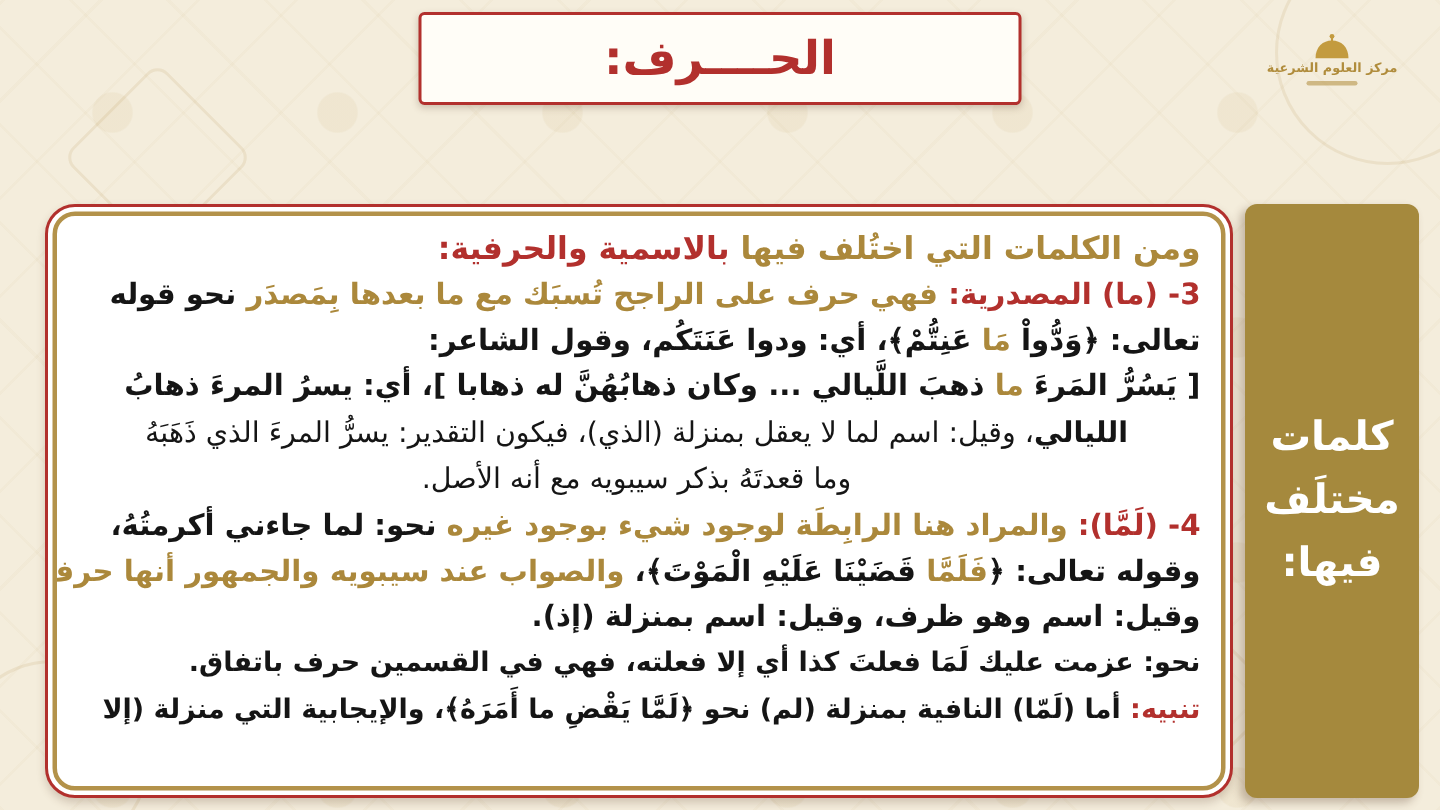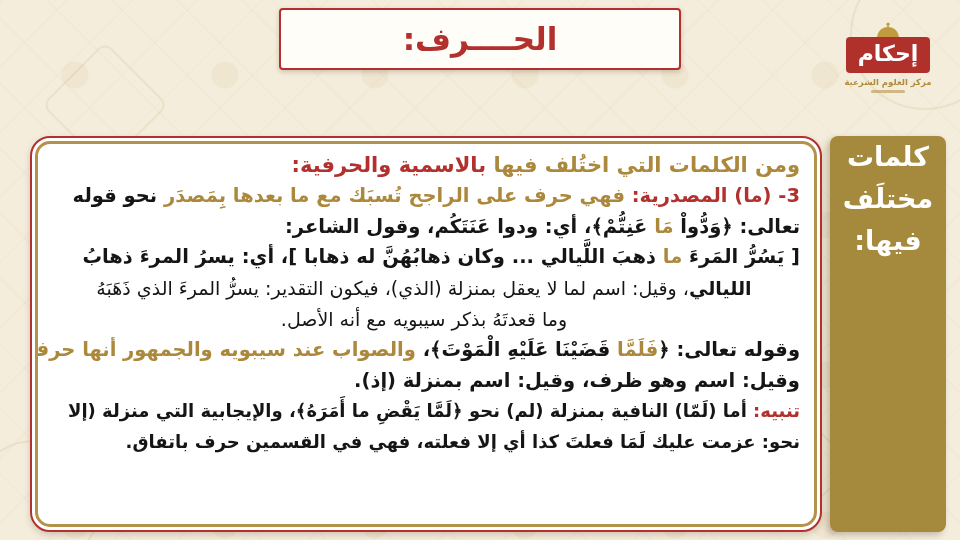--- a/index.html
+++ b/index.html
@@ -45,21 +45,21 @@
   }
   .logo .cap { color:#b08c3c; font-size:8.5px; font-weight:700; margin-top:4px; }
   .logo .fine { margin:3px auto 0; width:34px; height:3px; border-radius:2px;
     background:rgba(176,140,60,0.55); }
 
   
   .sidebar {
     position:absolute; top:136px; right:14px; width:116px; height:396px;
     background:#a5893d; border-radius:8px;
     box-shadow:-3px 3px 6px rgba(90,60,40,0.30);
-    display:flex; align-items:flex-start; justify-content:center;
+    display:flex; align-items:center; justify-content:center;
   }
   .sidebar .lbl {
     color:#ffffff; font-weight:700; font-size:27px; line-height:1.55;
     text-align:center; width:92px;
   }
 
   
   .main-box {
     position:absolute; top:136px; left:30px; width:792px; height:396px;
     background:#ffffff;
@@ -97,35 +97,35 @@
 </div>
 
 <div class="logo">
   <div class="dome">
     <svg width="28" height="17" viewBox="0 0 28 17" aria-hidden="true">
       <circle cx="14" cy="2.2" r="1.6" fill="#c39b3f"></circle>
       <rect x="13.3" y="2.8" width="1.4" height="3" fill="#c39b3f"></rect>
       <path d="M3 17 C3 9 8 5 14 5 C20 5 25 9 25 17 Z" fill="#c39b3f"></path>
     </svg>
   </div>
-  <div class="block">إحكام</div>
   <div class="cap">مركز العلوم الشرعية</div>
   <div class="fine"></div>
 </div>
 
 <div class="sidebar">
   <div class="lbl">كلمات مختلَف فيها:</div>
 </div>
 
 <div class="main-box">
   <div class="main-inner">
       <div class="line heading"><span class="seg-gold">ومن الكلمات التي اختُلف فيها </span><span class="seg-red">بالاسمية والحرفية:</span></div>
       <div class="line bold"><span class="seg-red">3- (ما) المصدرية: </span><span class="seg-gold">فهي حرف على الراجح تُسبَك مع ما بعدها بِمَصدَر </span><span class="seg-ink">نحو قوله</span></div>
       <div class="line bold"><span class="seg-ink">تعالى: ﴿وَدُّواْ </span><span class="seg-gold">مَا </span><span class="seg-ink">عَنِتُّمْ﴾، أي: ودوا عَنَتَكُم، وقول الشاعر:</span></div>
       <div class="line bold"><span class="seg-ink">[ يَسُرُّ المَرءَ </span><span class="seg-gold">ما </span><span class="seg-ink">ذهبَ اللَّيالي ... وكان ذهابُهُنَّ له ذهابا ]، أي: يسرُ المرءَ ذهابُ</span></div>
       <div class="line regular"><span class="seg-ink b">الليالي</span><span class="seg-ink">، وقيل: اسم لما لا يعقل بمنزلة (الذي)، فيكون التقدير: يسرُّ المرءَ الذي ذَهَبَهُ</span></div>
       <div class="line regular"><span class="seg-ink">وما قعدتَهُ بذكر سيبويه مع أنه الأصل.</span></div>
+      <div class="line bold"><span class="seg-red">4- (لَمَّا): </span><span class="seg-gold">والمراد هنا الرابِطَة لوجود شيء بوجود غيره </span><span class="seg-ink">نحو: لما جاءني أكرمتُهُ،</span></div>
       <div class="line bold"><span class="seg-ink">وقوله تعالى: ﴿</span><span class="seg-gold">فَلَمَّا </span><span class="seg-ink">قَضَيْنَا عَلَيْهِ الْمَوْتَ﴾، </span><span class="seg-gold">والصواب عند سيبويه والجمهور أنها حرف،</span></div>
       <div class="line bold"><span class="seg-ink">وقيل: اسم وهو ظرف، وقيل: اسم بمنزلة (إذ).</span></div>
+      <div class="line tight"><span class="seg-ink">نحو: عزمت عليك لَمَا فعلتَ كذا أي إلا فعلته، فهي في القسمين حرف باتفاق.</span></div>
       <div class="line tight"><span class="seg-red">تنبيه: </span><span class="seg-ink">أما (لَمّا) النافية بمنزلة (لم) نحو ﴿لَمَّا يَقْضِ ما أَمَرَهُ﴾، والإيجابية التي منزلة (إلا</span></div>
-      <div class="line tight"><span class="seg-ink">نحو: عزمت عليك لَمَا فعلتَ كذا أي إلا فعلته، فهي في القسمين حرف باتفاق.</span></div>
     </div>
 </div>
 
 </body></html>

